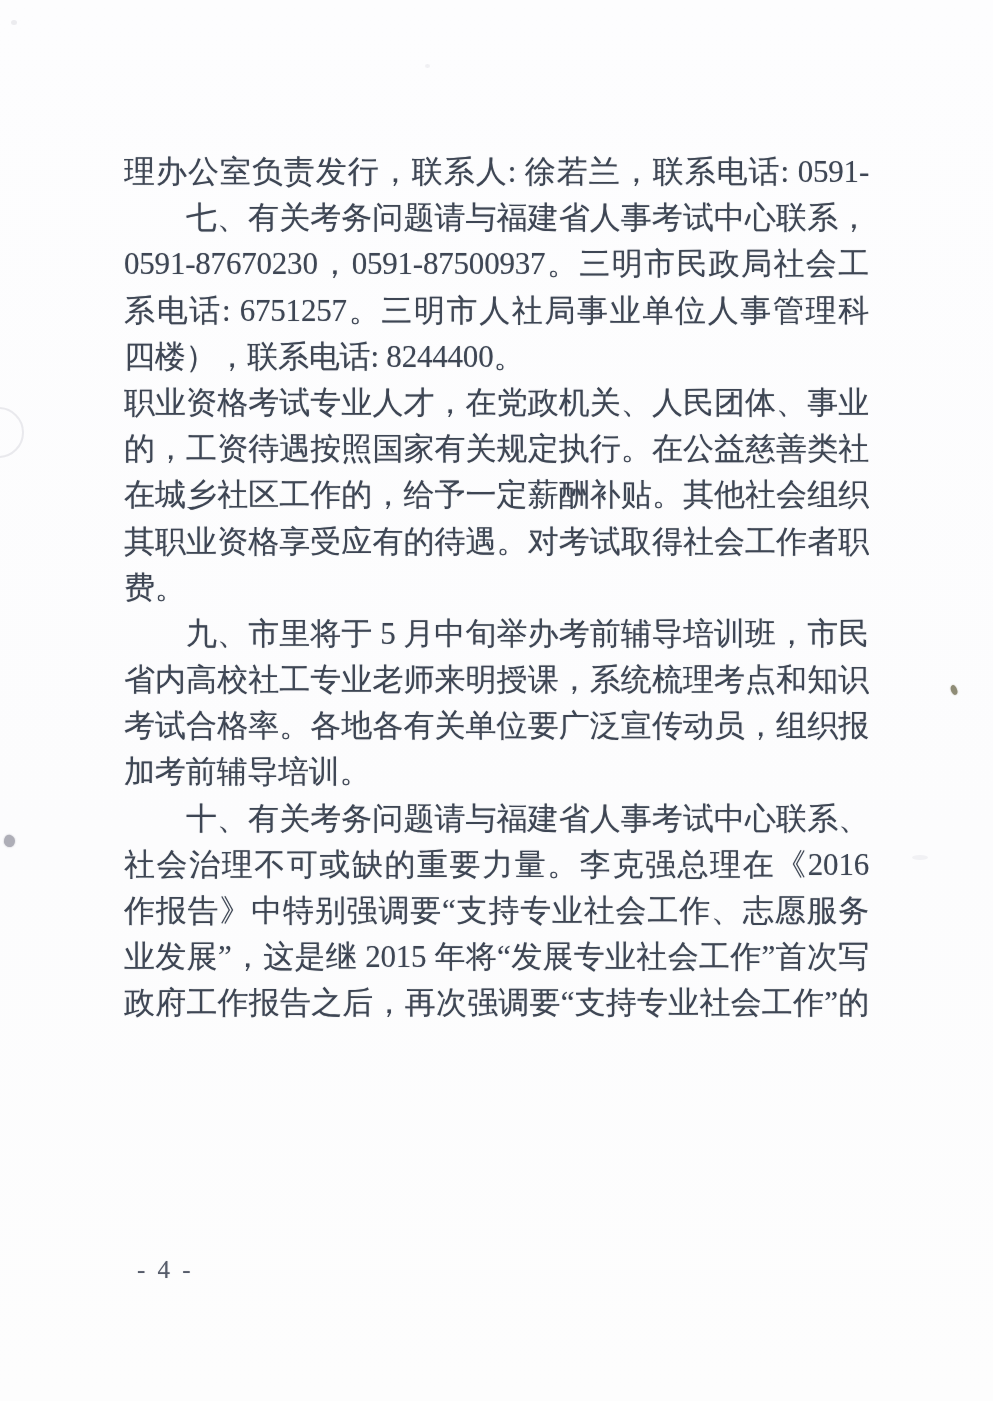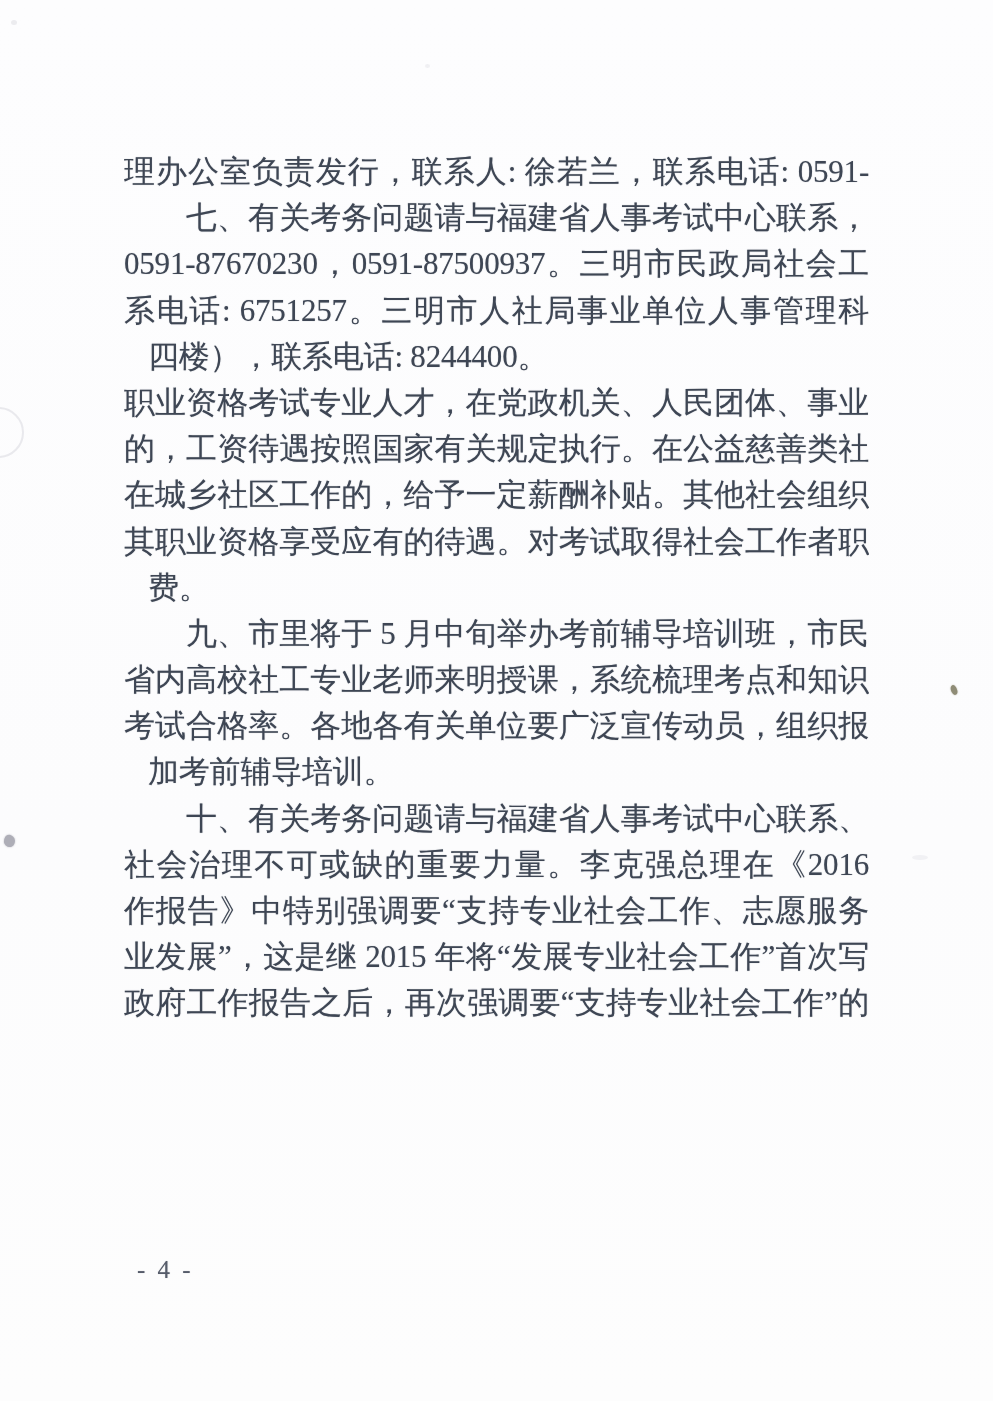--- a/index.html
+++ b/index.html
@@ -32,21 +32,20 @@
     white-space: normal;
     text-shadow: 0 0 1px rgba(62, 70, 84, 0.45);
   }
   .just {
     text-align: justify;
     text-align-last: justify;
   }
   .short {
     text-align: left;
     text-align-last: left;
-    margin-left: 24px;
   }
   .indent { text-indent: 2em; }
   .page-number {
     position: absolute;
     left: 137px;
     top: 1256px;
     font-size: 25px;
     letter-spacing: 3px;
     color: #565c6a;
     text-shadow: 0 0 1px rgba(86, 92, 106, 0.4);

